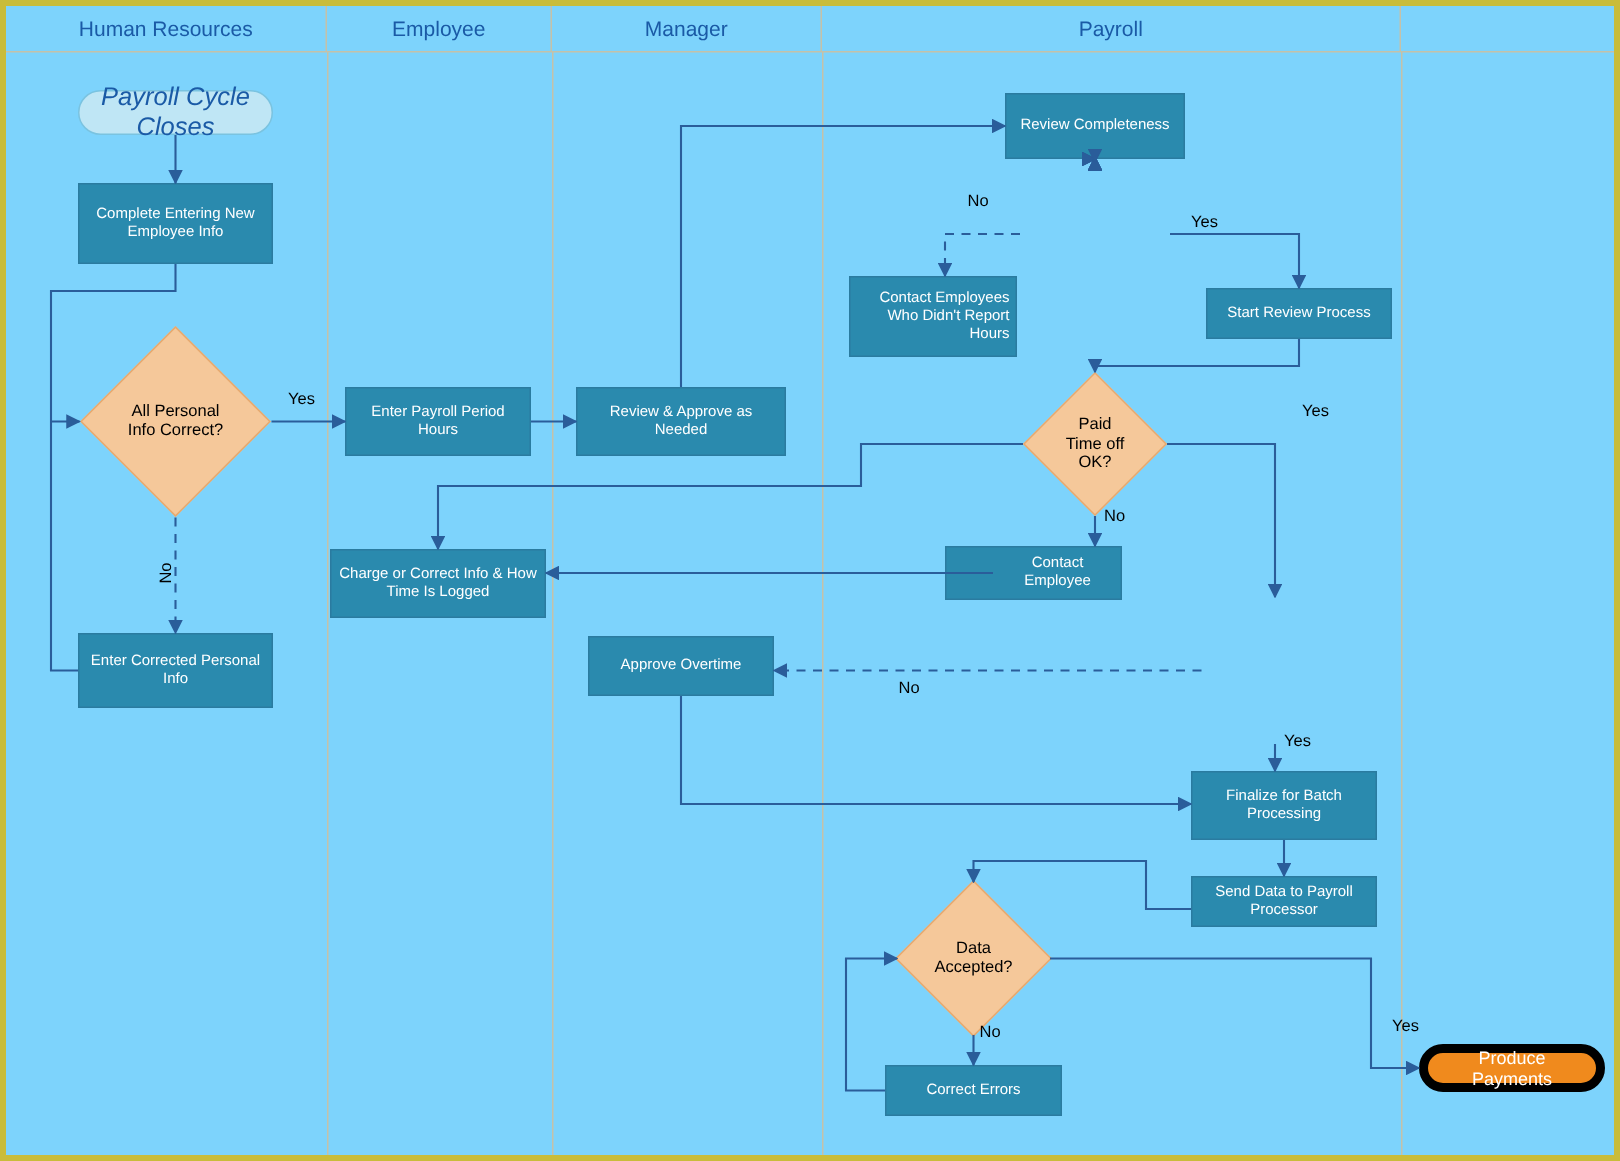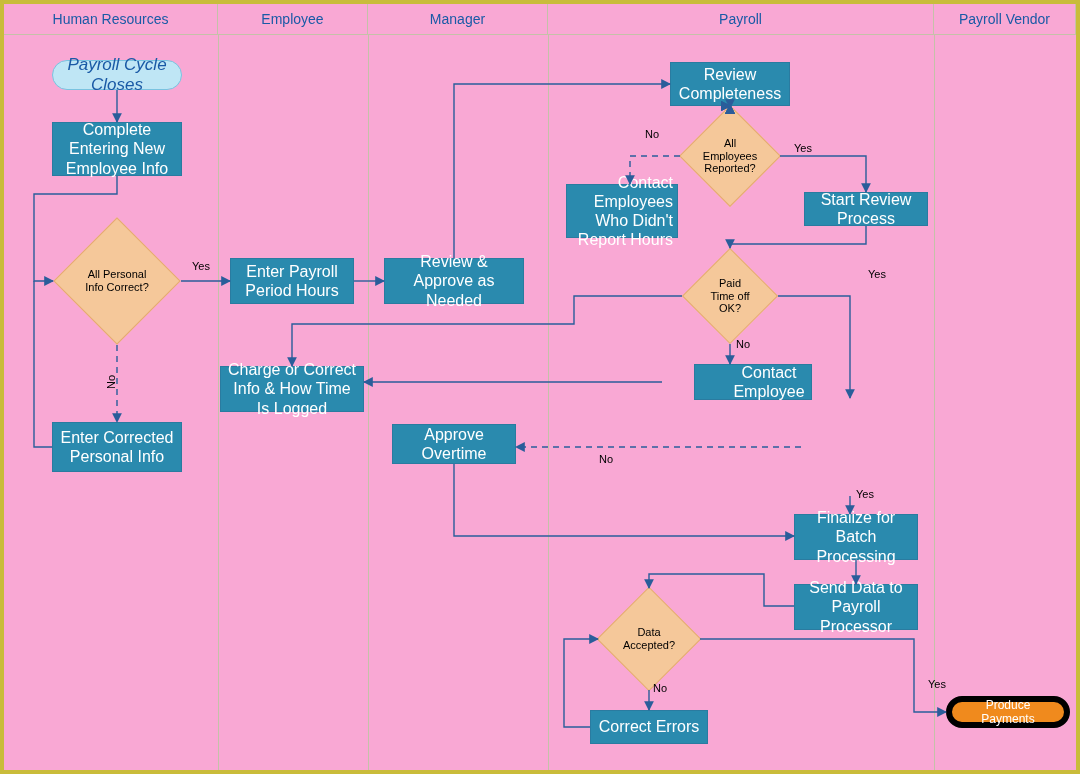--- a/index.html
+++ b/index.html
@@ -14,21 +14,21 @@
     --gold:      #c9bc3a;
     --txt:       #1a5aa6;
   }
   html,body { margin:0; padding:0; }
   body { font-family: "Segoe UI", Arial, sans-serif; }
   .page {
     position:relative;
     width:1080px; height:774px;
     box-sizing:border-box;
     border:4px solid var(--gold);
-    background:#f9a8d4;
+    background:#7dd3fc;
     overflow:hidden;
   }
   
   .hdr {
     position:absolute; top:0; height:30px;
     display:flex; align-items:center; justify-content:center;
     font-size:14px; color:var(--txt);
     border-right:1px solid var(--lane);
     box-sizing:border-box;
   }
@@ -46,21 +46,21 @@
   .node {
     position:absolute;
     display:flex; align-items:center; justify-content:center;
     text-align:center;
     line-height:1.2;
     box-sizing:border-box;
   }
   .process {
     background:var(--blue); color:#fff;
     border:1px solid var(--blue-h);
-    font-size:16px; padding:4px;
+    font-size:10px; padding:4px;
   }
   .start {
     background:var(--start); color:var(--txt);
     border:1px solid #7ac3e0;
     border-radius:22px;
     font-size:17px; padding:4px 10px;font-style:italic;
   }
   .end {
     background:var(--orange); color:#fff;
     border:6px solid #000000;
@@ -102,21 +102,20 @@
 </style>
 </head>
 <body>
 
 <div class="page">
 
   <div class="hdr" style="left:0;   width:214px;">Human Resources</div>
   <div class="hdr" style="left:214px;width:150px;">Employee</div>
   <div class="hdr" style="left:364px;width:180px;">Manager</div>
   <div class="hdr" style="left:544px;width:386px;">Payroll</div>
-  <div class="hdr" style="left:930px;width:142px;">Payroll Vendor</div>
   <div class="hdr-row-border"></div>
 
   <div class="col-sep" style="left:214px;"></div>
   <div class="col-sep" style="left:364px;"></div>
   <div class="col-sep" style="left:544px;"></div>
   <div class="col-sep" style="left:930px;"></div>
 
   <div class="node start" style="left:48px; top:56px;  width:130px; height:30px;">Payroll Cycle Closes</div>
 
   <div class="node process" style="left:48px; top:118px; width:130px; height:54px;text-align:center;">Complete Entering New Employee Info</div>
@@ -131,40 +130,36 @@
   <div class="node process" style="left:226px; top:254px; width:124px; height:46px;">Enter Payroll Period Hours</div>
 
   <div class="node process" style="left:216px; top:362px; width:144px; height:46px;">Charge or Correct Info &amp; How Time Is Logged</div>
 
   <div class="node process" style="left:380px; top:254px; width:140px; height:46px;">Review &amp; Approve as Needed</div>
 
   <div class="node process" style="left:388px; top:420px; width:124px; height:40px;">Approve Overtime</div>
 
   <div class="node process" style="left:666px; top:58px;  width:120px; height:44px;">Review Completeness</div>
 
-  <div class="diamond" style="left:690px; top:116px; width:72px; height:72px;">
-    <div class="shape"></div>
-    <div class="lab">All Employees Reported?</div>
-  </div>
 
   <div class="node process" style="left:562px; top:180px; width:112px; height:54px;text-align:right;">Contact Employees Who Didn't Report Hours</div>
 
   <div class="node process" style="left:800px; top:188px; width:124px; height:34px;">Start Review Process</div>
 
   <div class="diamond" style="left:692px; top:258px; width:68px; height:68px;">
     <div class="shape"></div>
     <div class="lab">Paid Time off OK?</div>
   </div>
 
-  <div class="node process" style="left:690px; top:360px; width:118px; height:36px;padding-left:36px;">Contact Employee</div>
+  <div class="node process" style="left:626px; top:360px; width:118px; height:36px;padding-left:36px;">Contact Employee</div>
 
 
   <div class="node process" style="left:790px; top:510px; width:124px; height:46px;">Finalize for Batch Processing</div>
 
-  <div class="node process" style="left:790px; top:580px; width:124px; height:46px;">Send Data to Payroll Processor</div>
+  <div class="node process" style="left:790px; top:580px; width:124px; height:34px;">Send Data to Payroll Processor</div>
 
   <div class="diamond" style="left:608px; top:598px; width:74px; height:74px;">
     <div class="shape"></div>
     <div class="lab">Data Accepted?</div>
   </div>
 
   <div class="node process" style="left:586px; top:706px; width:118px; height:34px;">Correct Errors</div>
 
   <div class="node end" style="left:942px; top:692px; width:124px; height:32px;">Produce Payments</div>
 

